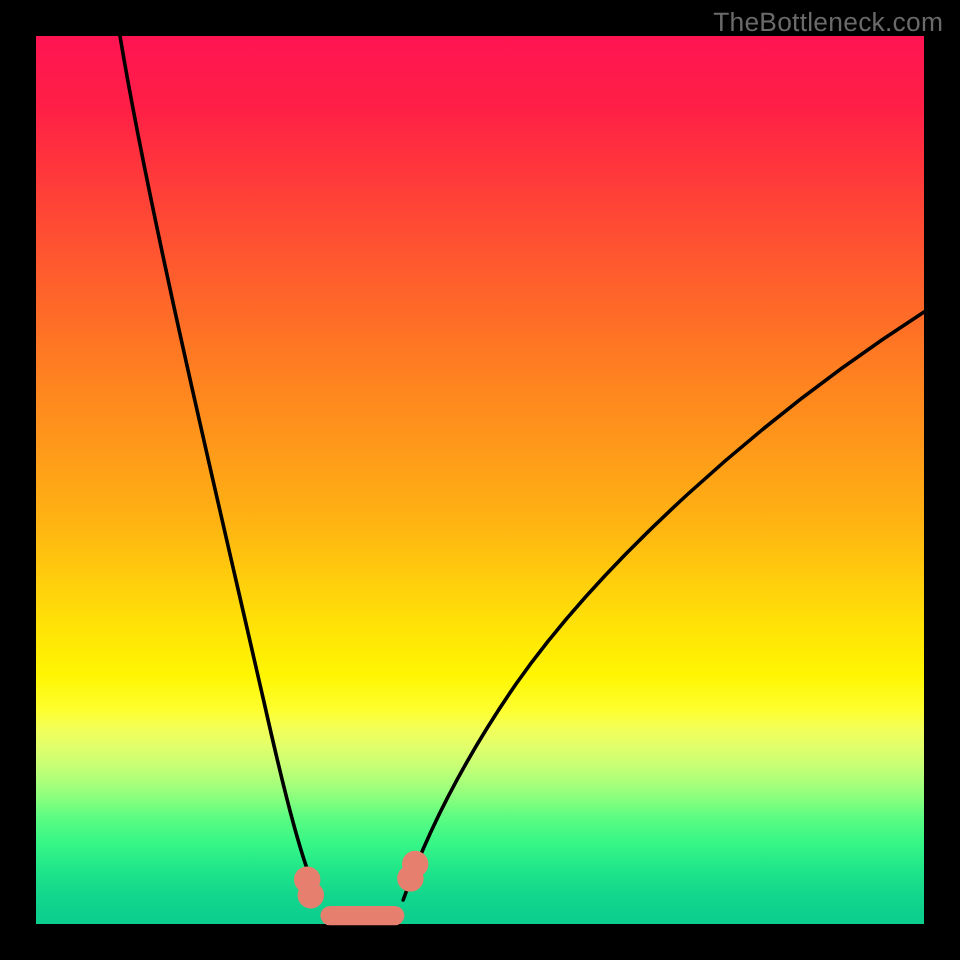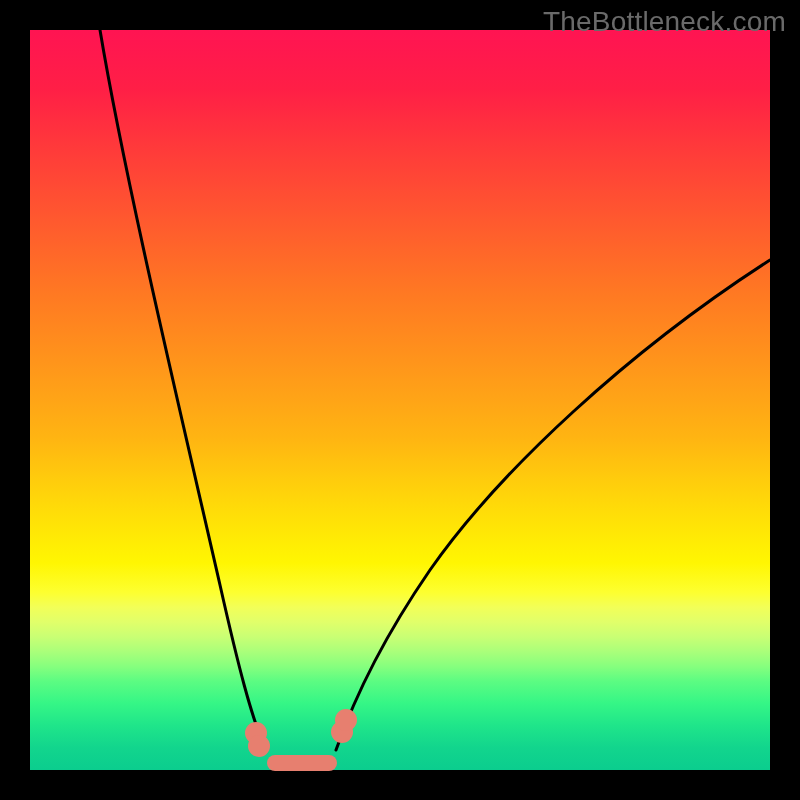--- a/index.html
+++ b/index.html
@@ -49,21 +49,21 @@
       #1fe58a 94%,
       #12d58d 97%,
       #0bcd8e 100%
     );
   }
   .watermark {
     position: absolute;
     top: 6px;
     right: 14px;
     color: #6a6a6a;
-    font-size: 28px;
+    font-size: 22px;
     font-weight: 500;
     letter-spacing: 0.2px;
     pointer-events: none;
   }
   svg.overlay {
     position: absolute;
     left: 30px;
     top: 30px;
     width: 740px;
     height: 740px;

